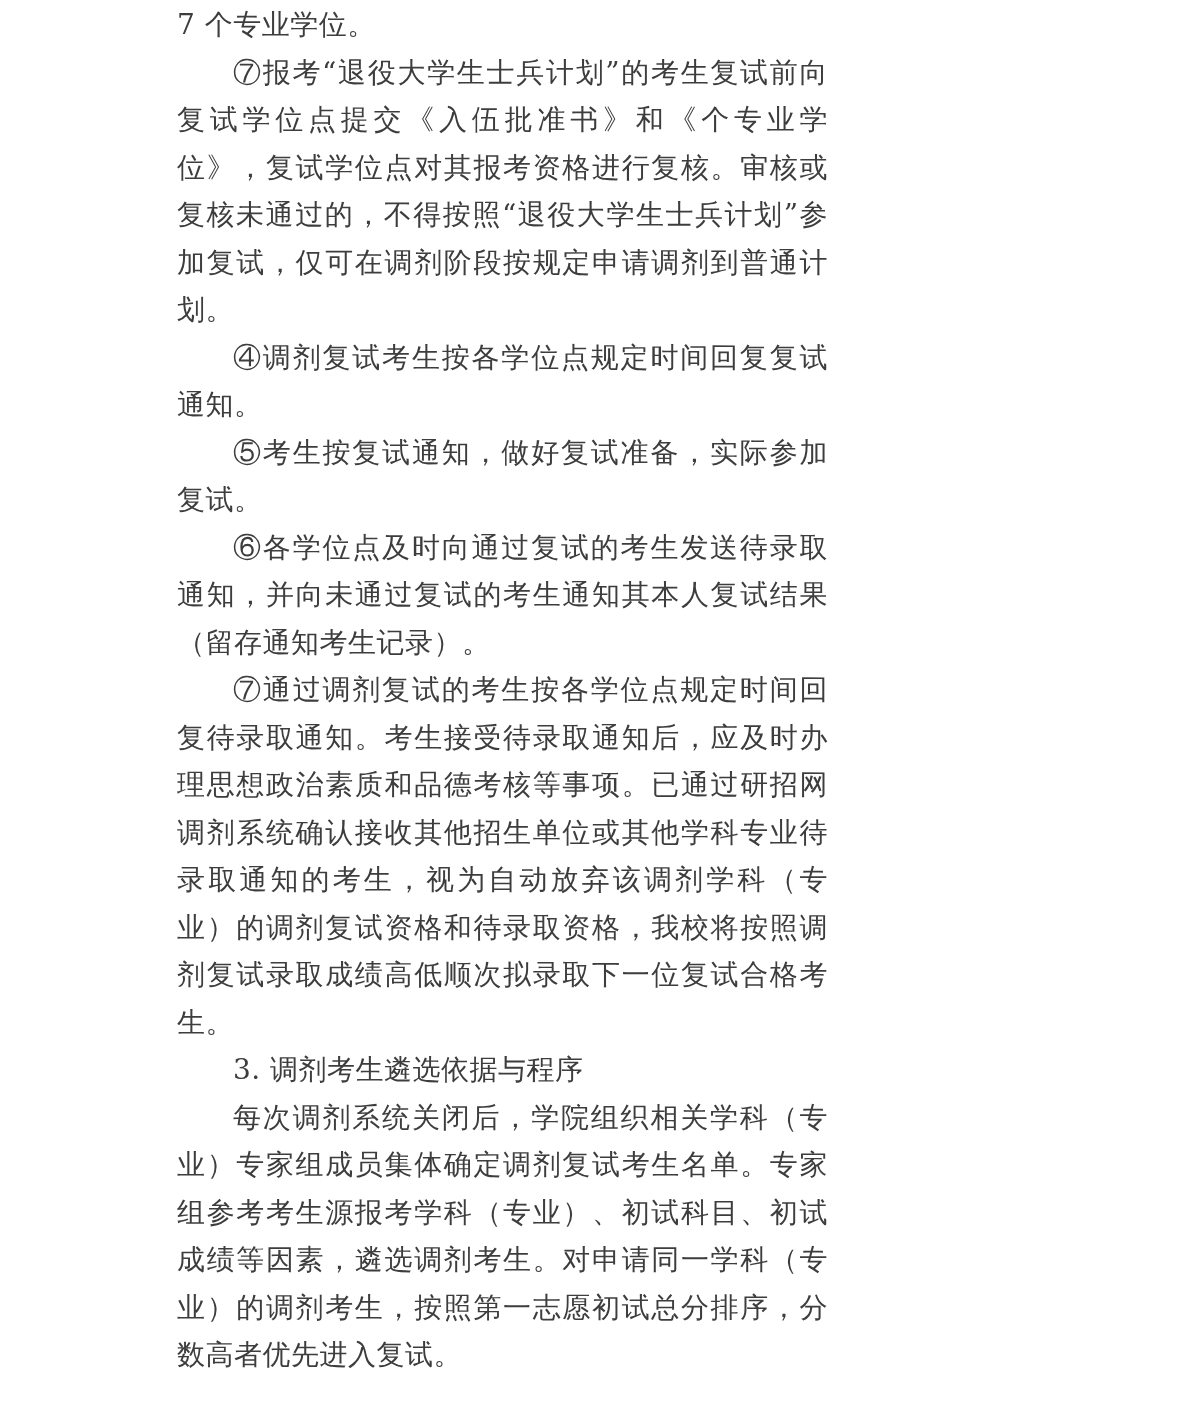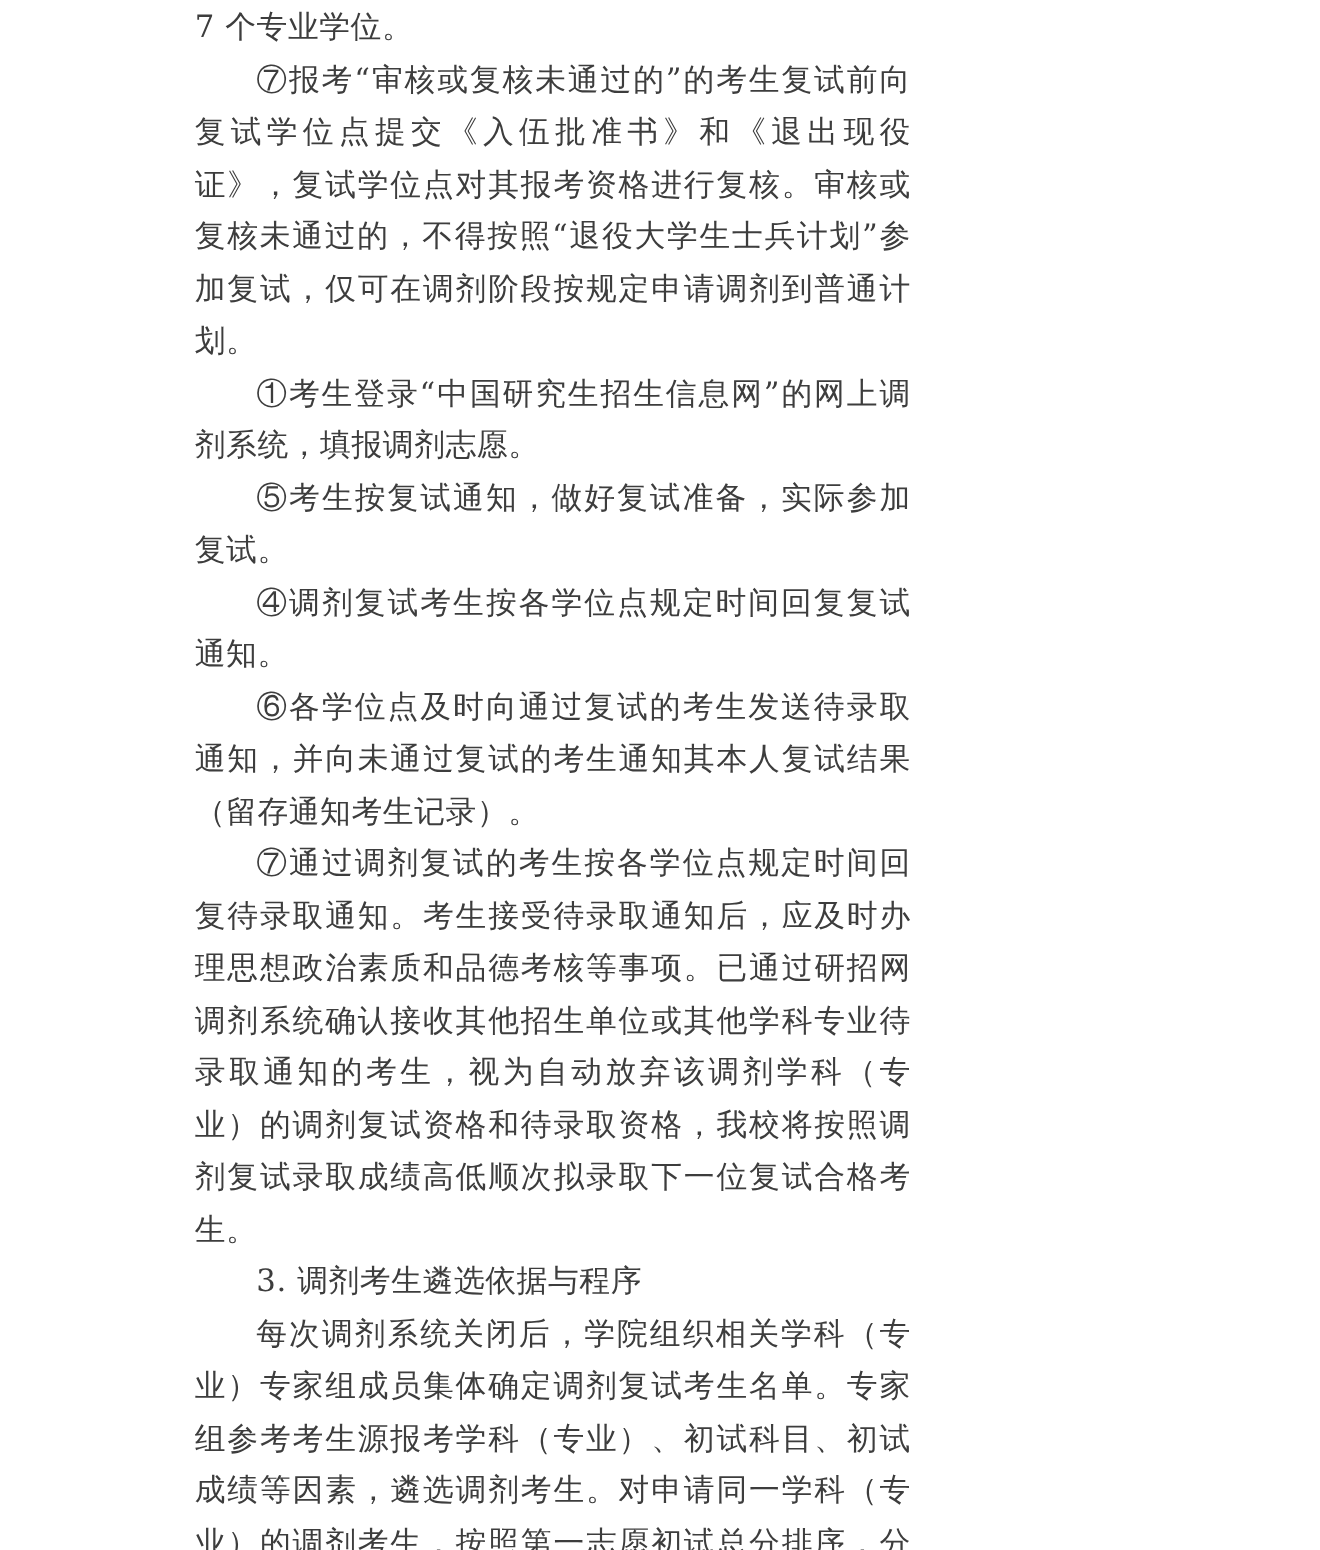--- a/index.html
+++ b/index.html
@@ -35,22 +35,21 @@
   .doc-body p.indent {
     text-indent: 2em;
   }
 </style>
 </head>
 <body>
 
 <div class="page">
   <div class="doc-body" id="doc-body" style="color: rgb(61, 61, 61);">
       <p>7 个专业学位。</p>
-      <p class="indent">⑦报考“审核或复核未通过的”的考生复试前向复试学位点提交《入伍批准书》和《退出现役证》，复试学位点对其报考资格进行复核。审核或复核未通过的，不得按照“退役大学生士兵计划”参加复试，仅可在调剂阶段按规定申请调剂到普通计划。</p>
-      <p class="indent">①考生登录“中国研究生招生信息网”的网上调剂系统，填报调剂志愿。</p>
+      <p class="indent">⑦报考“退役大学生士兵计划”的考生复试前向复试学位点提交《入伍批准书》和《个专业学位》，复试学位点对其报考资格进行复核。审核或复核未通过的，不得按照“退役大学生士兵计划”参加复试，仅可在调剂阶段按规定申请调剂到普通计划。</p>
+      <p class="indent">④调剂复试考生按各学位点规定时间回复复试通知。</p>
       <p class="indent">⑤考生按复试通知，做好复试准备，实际参加复试。</p>
-      <p class="indent">④调剂复试考生按各学位点规定时间回复复试通知。</p>
       <p class="indent">⑥各学位点及时向通过复试的考生发送待录取通知，并向未通过复试的考生通知其本人复试结果（留存通知考生记录）。</p>
       <p class="indent">⑦通过调剂复试的考生按各学位点规定时间回复待录取通知。考生接受待录取通知后，应及时办理思想政治素质和品德考核等事项。已通过研招网调剂系统确认接收其他招生单位或其他学科专业待录取通知的考生，视为自动放弃该调剂学科（专业）的调剂复试资格和待录取资格，我校将按照调剂复试录取成绩高低顺次拟录取下一位复试合格考生。</p>
       <p class="indent">3. 调剂考生遴选依据与程序</p>
       <p class="indent">每次调剂系统关闭后，学院组织相关学科（专业）专家组成员集体确定调剂复试考生名单。专家组参考考生源报考学科（专业）、初试科目、初试成绩等因素，遴选调剂考生。对申请同一学科（专业）的调剂考生，按照第一志愿初试总分排序，分数高者优先进入复试。</p>
     </div>
 </div>
 
 </body></html>

